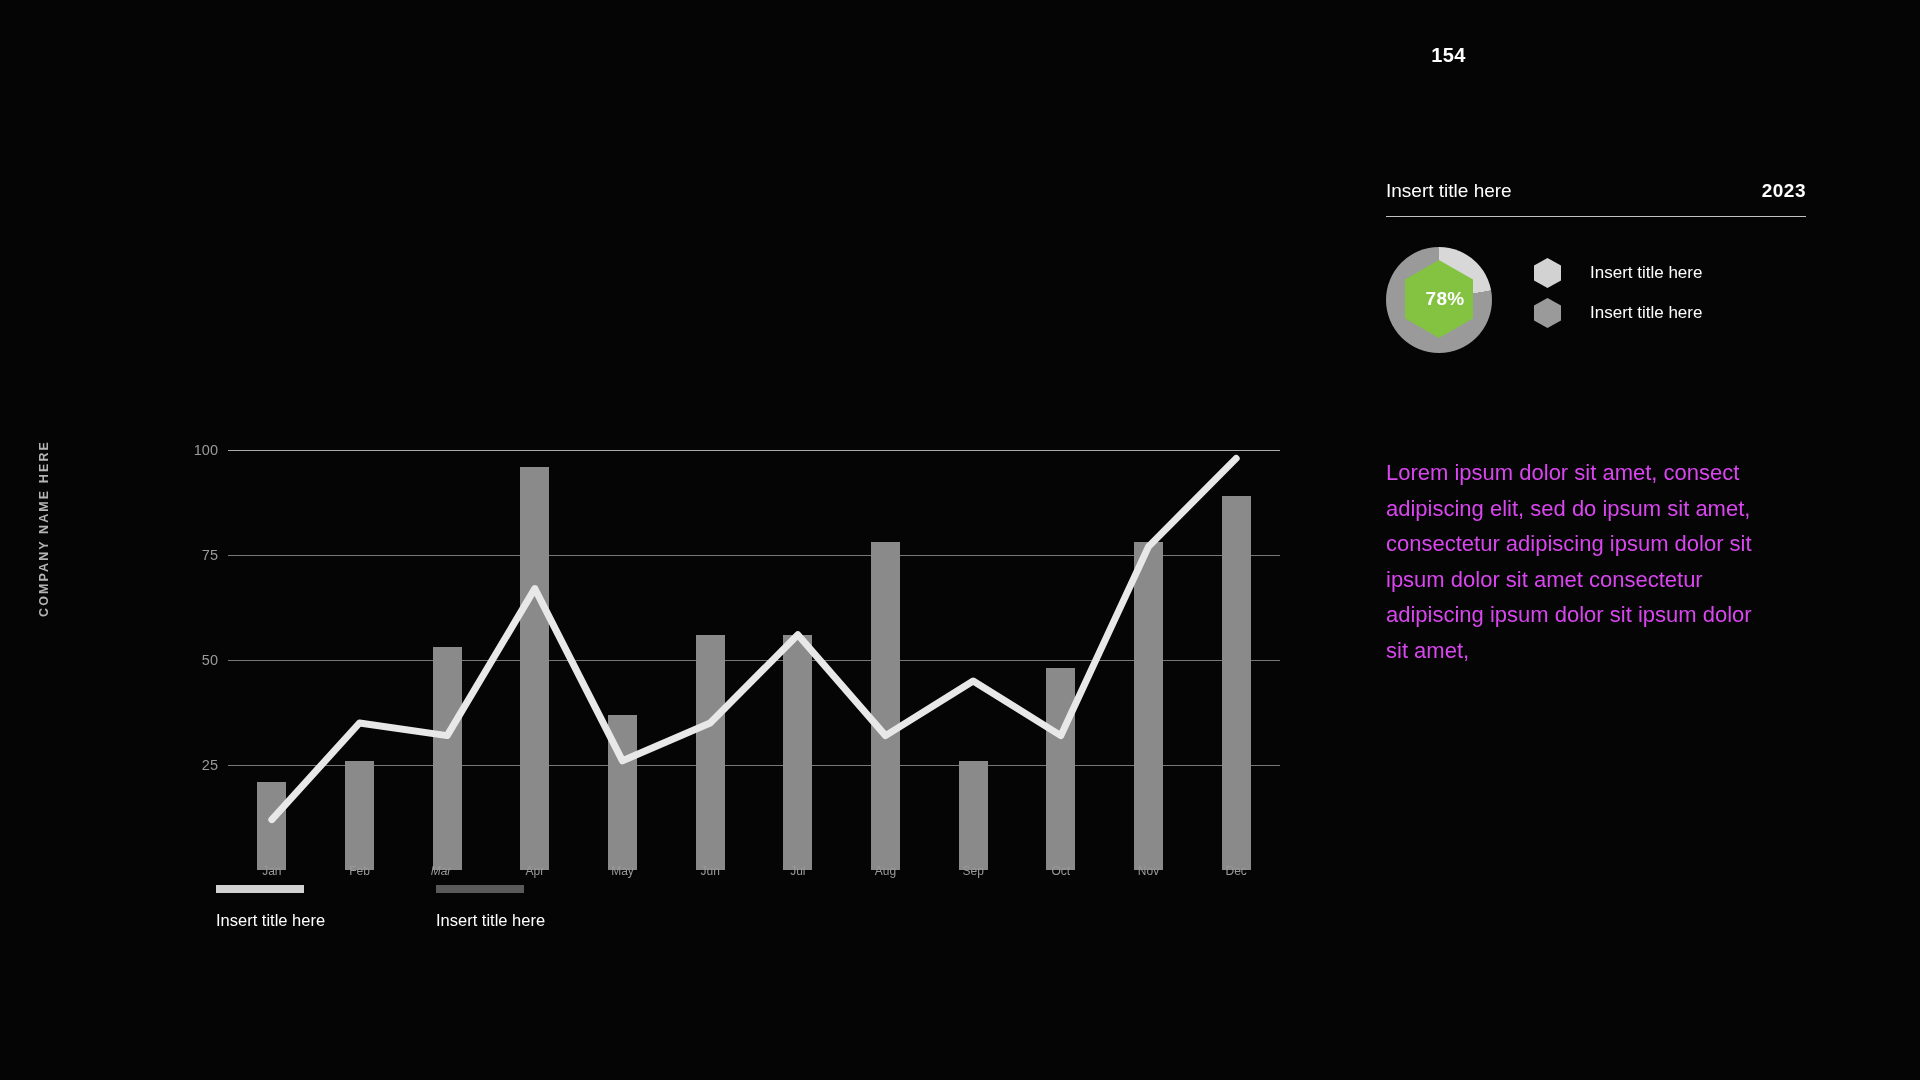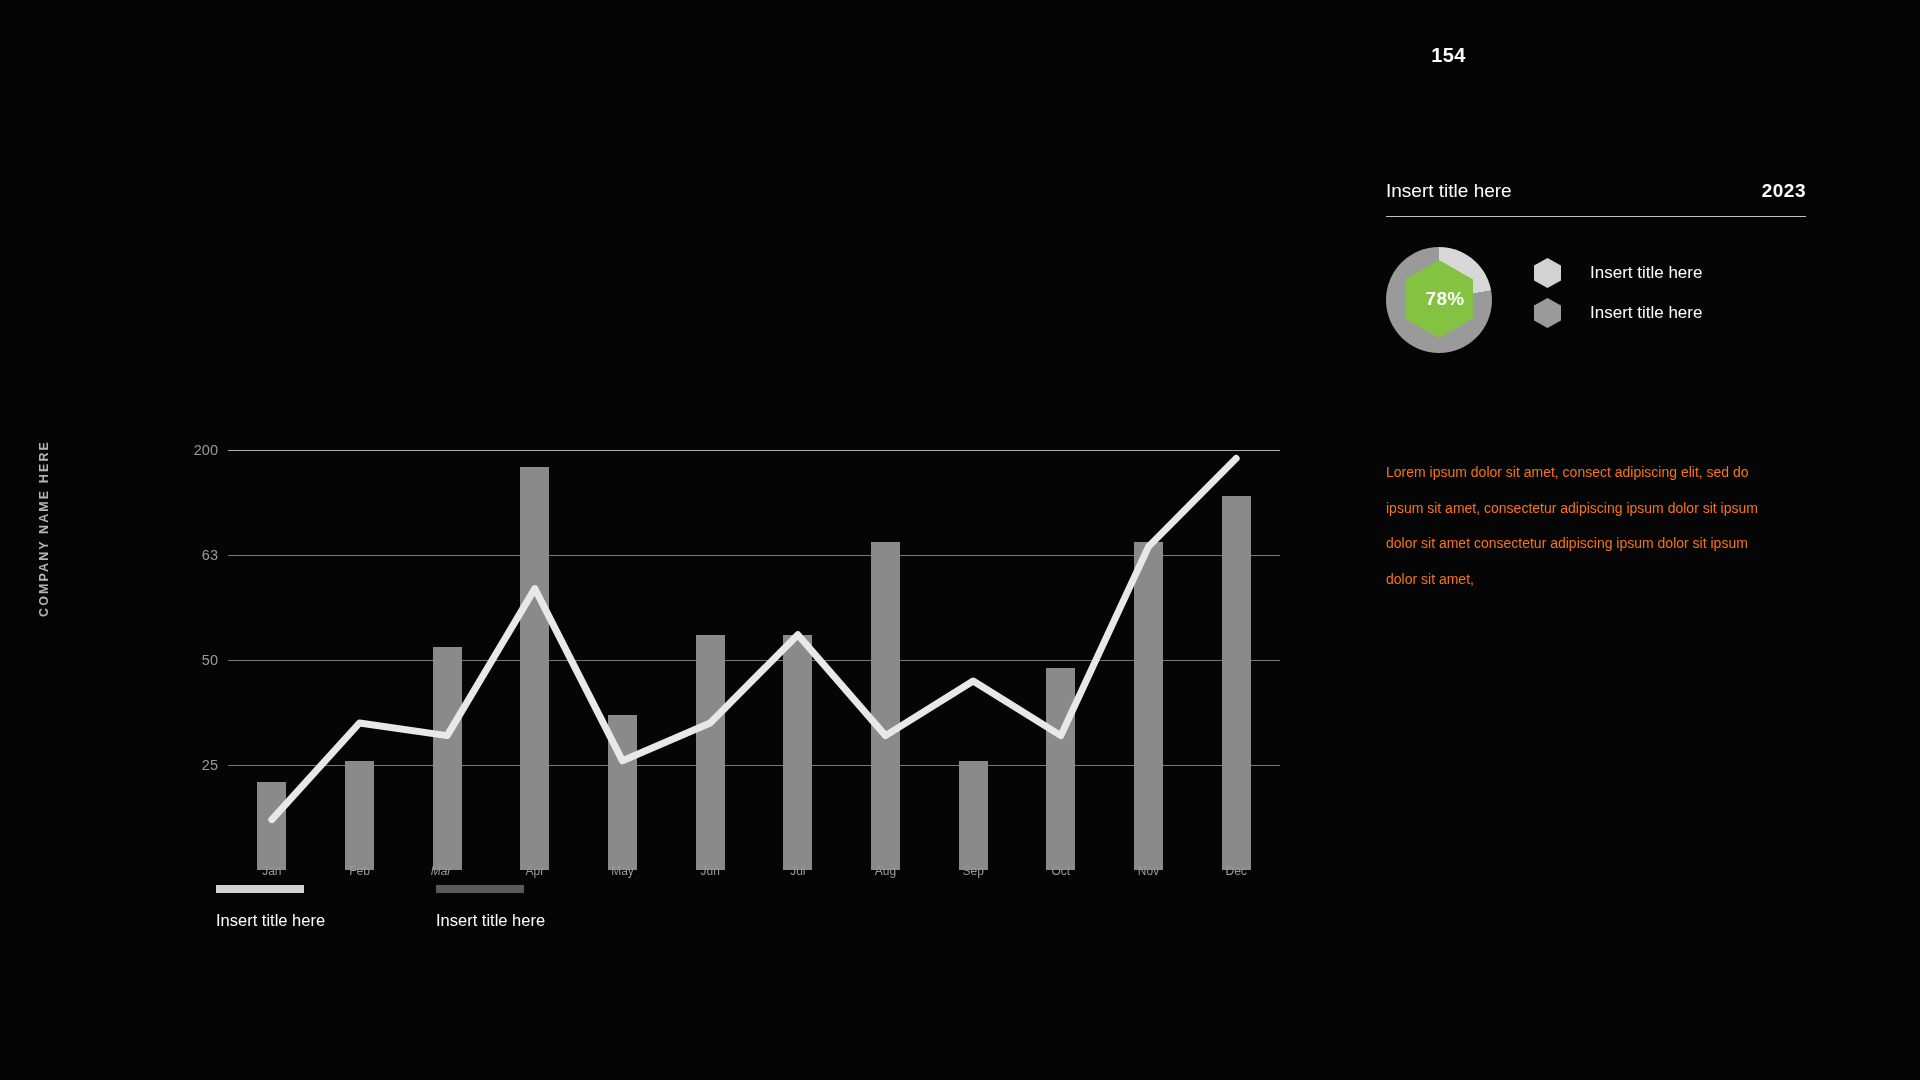--- a/index.html
+++ b/index.html
@@ -80,39 +80,39 @@
 
   #donut-legend{ margin-left:42px; padding-top:6px; }
   .hex-row{ display:flex; align-items:center; height:40px; }
   .hex{
     width:27px; height:30px; flex:0 0 27px;
     clip-path:polygon(50% 0%,100% 25%,100% 75%,50% 100%,0% 75%,0% 25%);
   }
   .hex-label{ margin-left:29px; color:#ffffff; font-size:17px; white-space:nowrap; }
 
   #body-copy{ position:absolute; left:1386px; top:455px; width:390px; }
-  #body-copy p{ color:#f97316; font-size:14px; line-height:35.5px; }
+  #body-copy p{ color:#d946ef; font-size:22px; line-height:35.5px; }
   #body-copy p + p{ margin-top:35px; }
 </style>
 </head>
 <body>
 
 <div class="slide">
 
   <div id="page-number">154</div>
 
   <div id="company-name">COMPANY NAME HERE</div>
 
 
   <div id="chart-region">
     <div id="grid-layer">
         <div class="grid-line top" style="top: 0px;"></div>
-        <div class="y-tick" style="top: 0px;">200</div>
+        <div class="y-tick" style="top: 0px;">100</div>
         <div class="grid-line" style="top: 105px;"></div>
-        <div class="y-tick" style="top: 105px;">63</div>
+        <div class="y-tick" style="top: 105px;">75</div>
         <div class="grid-line" style="top: 210px;"></div>
         <div class="y-tick" style="top: 210px;">50</div>
         <div class="grid-line" style="top: 315px;"></div>
         <div class="y-tick" style="top: 315px;">25</div>
       </div>
     <div id="plot">
       <div id="bars-layer">
           <div class="bar" style="left: 29.3333px; height: 88.2px; background: rgb(138, 138, 138);"></div>
           <div class="bar" style="left: 117px; height: 109.2px; background: rgb(138, 138, 138);"></div>
           <div class="bar" style="left: 204.667px; height: 222.6px; background: rgb(138, 138, 138);"></div>

